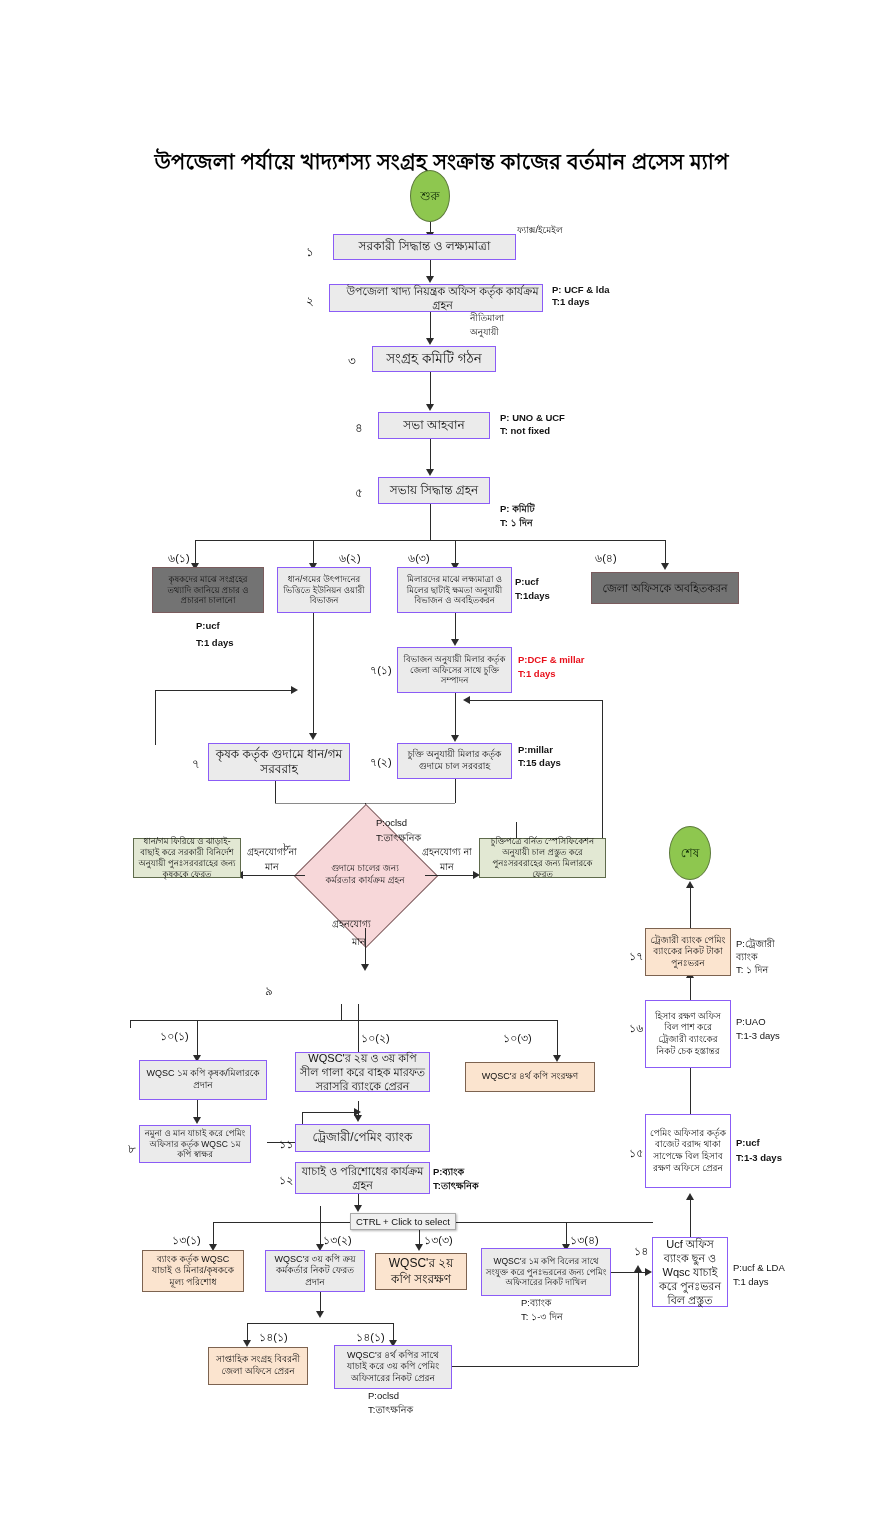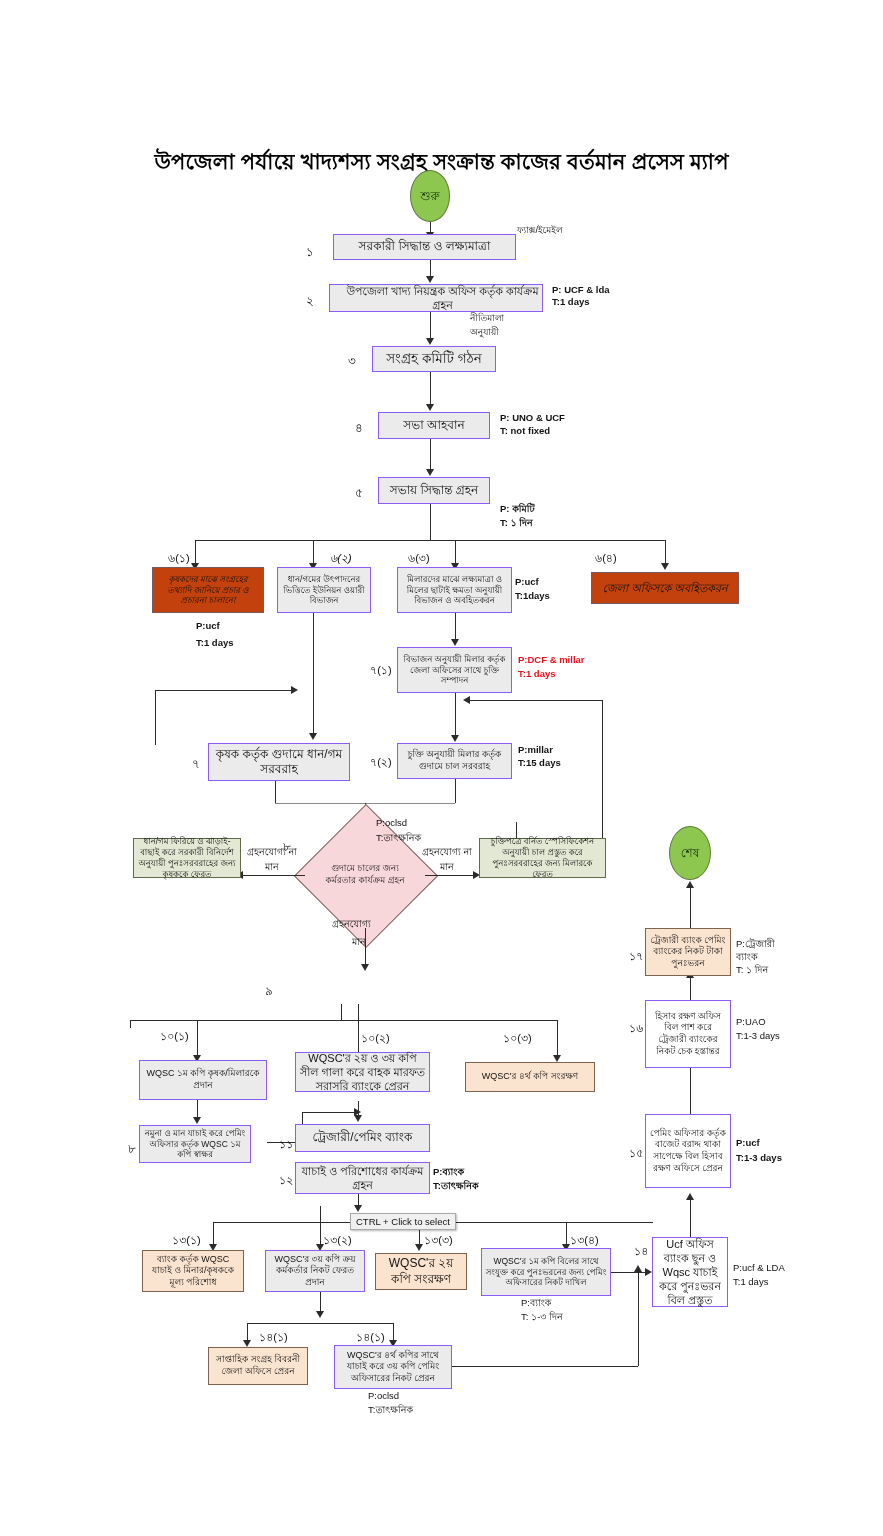--- a/index.html
+++ b/index.html
@@ -33,21 +33,21 @@
     align-items:center;
     justify-content:center;
     text-align:center;
     font-size:10.5px;
     line-height:1.28;
     padding:2px 3px;
     color:#111;
   }
   .grey{background:#ebebeb;}
   .white{background:#ffffff;}
-  .pink{background:#c2410c;border-color:#7a5b5d;font-style:italic;}
+  .pink{background:#737373;border-color:#7a5b5d;}
   .green{background:#e2e8d3;border-color:#5f6b4c;}
   .peach{background:#fbe4cf;border-color:#7d6350;}
   .f11{font-size:11px;}
   .f12{font-size:12px;}
   .f13{font-size:13.5px;}
   .f9{font-size:9px;}
   .f85{font-size:8.5px;}
 
   .terminator{
     position:absolute;
@@ -188,21 +188,21 @@
   <div class="vl" style="left:195px;top:540px;height:25px;"></div>
   <div class="arw down" style="left:191px;top:563px;"></div>
   <div class="vl" style="left:313px;top:540px;height:25px;"></div>
   <div class="arw down" style="left:309px;top:563px;"></div>
   <div class="vl" style="left:455px;top:540px;height:25px;"></div>
   <div class="arw down" style="left:451px;top:563px;"></div>
   <div class="vl" style="left:665px;top:540px;height:25px;"></div>
   <div class="arw down" style="left:661px;top:563px;"></div>
 
   <div class="step" style="left:168px;top:550px;font-size:11px;">৬(১)</div>
-  <div class="step" style="left:330px;top:550px;font-size:11px;font-style:italic;">৬(২)</div>
+  <div class="step" style="left:339px;top:550px;font-size:11px;">৬(২)</div>
   <div class="step" style="left:408px;top:550px;font-size:11px;">৬(৩)</div>
   <div class="step" style="left:595px;top:550px;font-size:11px;">৬(৪)</div>
 
   <div class="node pink f85" style="left:152px;top:567px;width:112px;height:46px;">কৃষকদের মাঝে সংগ্রহের তথ্যাদি জানিয়ে প্রচার ও প্রচারনা চালানো</div>
   <div class="meta" style="left:196px;top:620px;">P:ucf</div>
   <div class="meta" style="left:196px;top:637px;">T:1 days</div>
 
   <div class="node grey f85" style="left:277px;top:567px;width:94px;height:46px;">ধান/গমের উৎপাদনের ভিত্তিতে ইউনিয়ন ওয়ারী বিভাজন</div>
 
   <div class="node grey f85" style="left:397px;top:567px;width:115px;height:46px;">মিলারদের মাঝে লক্ষ্যমাত্রা ও মিলের ছাটাই ক্ষমতা অনুযায়ী বিভাজন ও অবহিতকরন</div>

